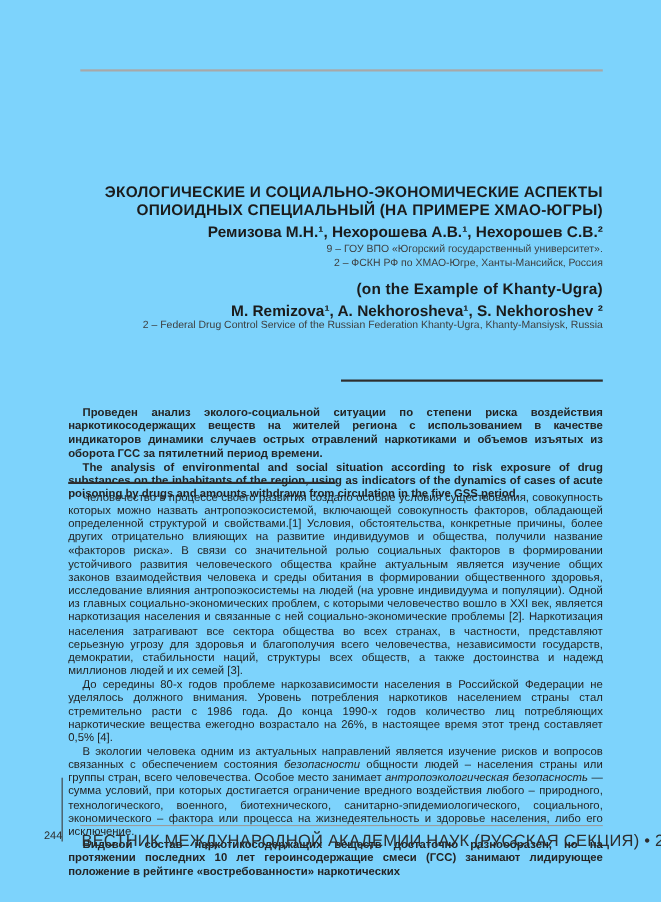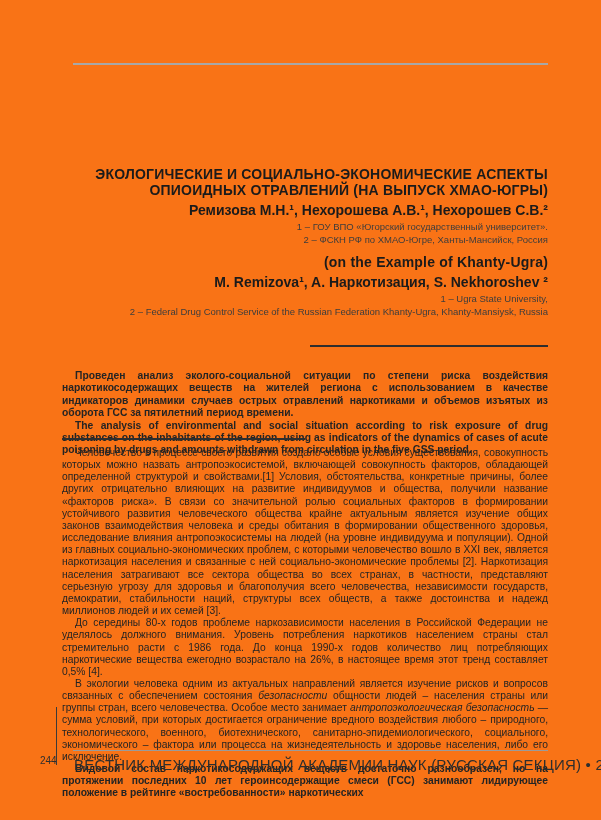--- a/index.html
+++ b/index.html
@@ -4,21 +4,21 @@
 <style>
   html,body{margin:0;padding:0;}
   body{
     width:601px;height:820px;
     background:#ffffff;
     font-family:"Liberation Sans", sans-serif;
     color:#222222;
     position:relative;
     overflow:hidden;
   }
-  .page{position:absolute;inset:0;background:#f97316;}
+  .page{position:absolute;inset:0;background:#7dd3fc;}
 
   
   .top-rule{position:absolute;left:73px;top:63px;width:475px;height:2px;background:#a8a8a8;}
   .rule-right{position:absolute;left:310px;top:345px;width:238px;height:2px;background:#2e2e2e;}
   .rule-left{position:absolute;left:62px;top:438px;width:243px;height:2px;background:#2e2e2e;}
   .footer-rule{position:absolute;left:73px;top:750px;width:475px;height:1px;background:#9b9b9b;}
   .change-bar{position:absolute;left:56px;top:707px;width:1px;height:58px;background:#3a3a3a;}
 
   
   .header-ru{position:absolute;left:62px;top:166px;width:486px;text-align:right;}
@@ -49,30 +49,29 @@
 </style>
 </head>
 <body>
 
 <div class="page">
 
   <div class="top-rule"></div>
 
   <div class="header-ru">
     <div class="title-line">ЭКОЛОГИЧЕСКИЕ И СОЦИАЛЬНО-ЭКОНОМИЧЕСКИЕ АСПЕКТЫ</div>
-    <div class="title-line">ОПИОИДНЫХ ОТРАВЛЕНИЙ (НА ВЫПУСК ХМАО-ЮГРЫ)</div>
+    <div class="title-line">ОПИОИДНЫХ СПЕЦИАЛЬНЫЙ (НА ПРИМЕРЕ ХМАО-ЮГРЫ)</div>
     <div class="authors">Ремизова М.Н.¹, Нехорошева А.В.¹, Нехорошев С.В.²</div>
-    <div class="affil first">1 – ГОУ ВПО «Югорский государственный университет».</div>
+    <div class="affil first">9 – ГОУ ВПО «Югорский государственный университет».</div>
     <div class="affil">2 – ФСКН РФ по ХМАО-Югре, Ханты-Мансийск, Россия</div>
   </div>
 
   <div class="header-en">
     <div class="title-line">(on the Example of Khanty-Ugra)</div>
-    <div class="authors">M. Remizova¹, A. Наркотизация, S. Nekhoroshev ²</div>
-    <div class="affil first">1 – Ugra State University,</div>
+    <div class="authors">M. Remizova¹, A. Nekhorosheva¹, S. Nekhoroshev ²</div>
     <div class="affil">2 – Federal Drug Control Service of the Russian Federation Khanty-Ugra, Khanty-Mansiysk, Russia</div>
   </div>
 
   <div class="rule-right"></div>
 
   <div class="abstract">
     <p>Проведен анализ эколого-социальной ситуации по степени риска воздействия наркотикосодержащих веществ на жителей региона с использованием в качестве индикаторов динамики случаев острых отравлений наркотиками и объемов изъятых из оборота ГСС за пятилетний период времени.</p>
     <p>The analysis of environmental and social situation according to risk exposure of drug substances on the inhabitants of the region, using as indicators of the dynamics of cases of acute poisoning by drugs and amounts withdrawn from circulation in the five GSS period.</p>
   </div>
 

